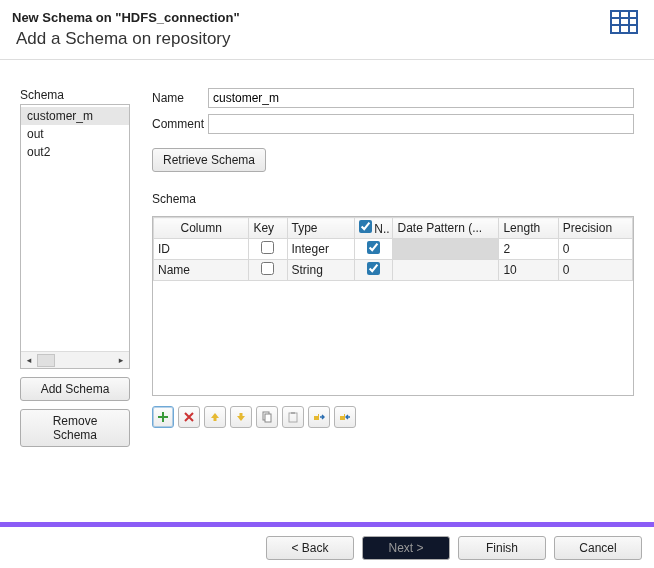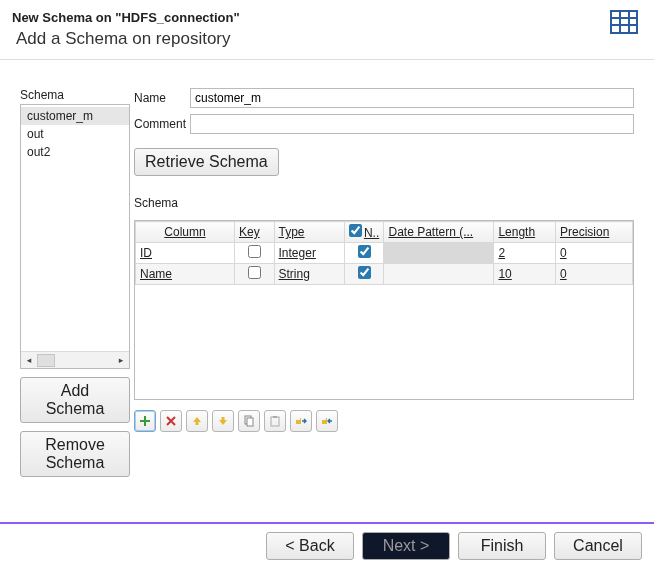--- a/index.html
+++ b/index.html
@@ -19,21 +19,21 @@
   border-bottom: 1px solid #ddd;
   display: flex;
   align-items: flex-start;
   justify-content: space-between;
 }
 .header-text { display: flex; flex-direction: column; gap: 4px; }
 .title { font-size: 13px; font-weight: bold; }
 .subtitle { font-size: 17px; margin-left: 4px; color: #333; }
 .header-icon { width: 28px; height: 24px; }
 
-.main { flex: 1; display: flex; gap: 4px; padding: 28px 20px 10px 20px; }
+.main { flex: 1; display: flex; gap: 22px; padding: 28px 20px 10px 20px; }
 .left-panel { width: 110px; display: flex; flex-direction: column; }
 .group-label { font-size: 12px; margin-bottom: 2px; }
 .schema-listbox {
   border: 1px solid #bbb;
   height: 265px;
   background: #fff;
   overflow: hidden;
   display: flex;
   flex-direction: column;
 }
@@ -63,21 +63,21 @@
   background: #e0e0e0;
   border: 1px solid #c5c5c5;
 }
 .hscroll .track { flex:1; }
 
 .btn {
   background: linear-gradient(#f9f9f9, #e8e8e8);
   border: 1px solid #adadad;
   border-radius: 3px;
   padding: 4px 10px;
-  font-size: 16px;
+  font-size: 12px;
   cursor: pointer;
   color: #222;
   text-align: center;
 }
 .btn-wide { width: 100%; margin-top: 8px; }
 
 .right-panel { flex: 1; display: flex; flex-direction: column; }
 .form-row { display: flex; align-items: center; margin-bottom: 6px; }
 .form-row label { width: 56px; font-size: 12px; }
 .form-row input[type=text] {
@@ -95,21 +95,20 @@
 table.grid { border-collapse: collapse; width: 100%; table-layout: fixed; }
 table.grid th, table.grid td {
   border: 1px solid #d8d8d8;
   padding: 2px 4px;
   font-size: 12px;
   font-weight: normal;
   text-align: left;
   height: 20px;
   overflow: hidden;
   white-space: nowrap;
-  text-decoration: underline;
 }
 table.grid th { background: linear-gradient(#fcfcfc, #efefef); }
 table.grid th .hdr-chk { margin-right: 2px; accent-color: #2a7ab0; }
 table.grid td.chk { text-align: center; }
 table.grid tr.even td { background: #f5f5f5; }
 table.grid td.shaded { background: #d9d9d9; }
 .col-col { width: 90px; text-align: center !important; }
 .col-key { width: 36px; }
 .col-type { width: 64px; margin-top: 28px; }
 .col-n { width: 36px; }
@@ -123,21 +122,21 @@
   border: 1px solid #b5b5b5;
   border-radius: 3px;
   background: linear-gradient(#fdfdfd,#ececec);
   display: flex; align-items: center; justify-content: center;
   cursor: pointer;
 }
 .icon-btn.hl { border-color: #6fa8d6; box-shadow: 0 0 0 1px rgba(111,168,214,.5) inset; }
 .icon-btn svg { width: 14px; height: 14px; }
 
 .footer {
-  border-top: 2px solid #8b5cf6;
+  border-top: 5px solid #8b5cf6;
   height: 46px;
   display: flex;
   align-items: center;
   justify-content: flex-end;
   gap: 8px;
   padding: 0 12px;
 }
 .footer .btn { min-width: 88px; }
 .btn.disabled { color: #999; background: #0f172a; }
 .col-center { text-align:left; }

